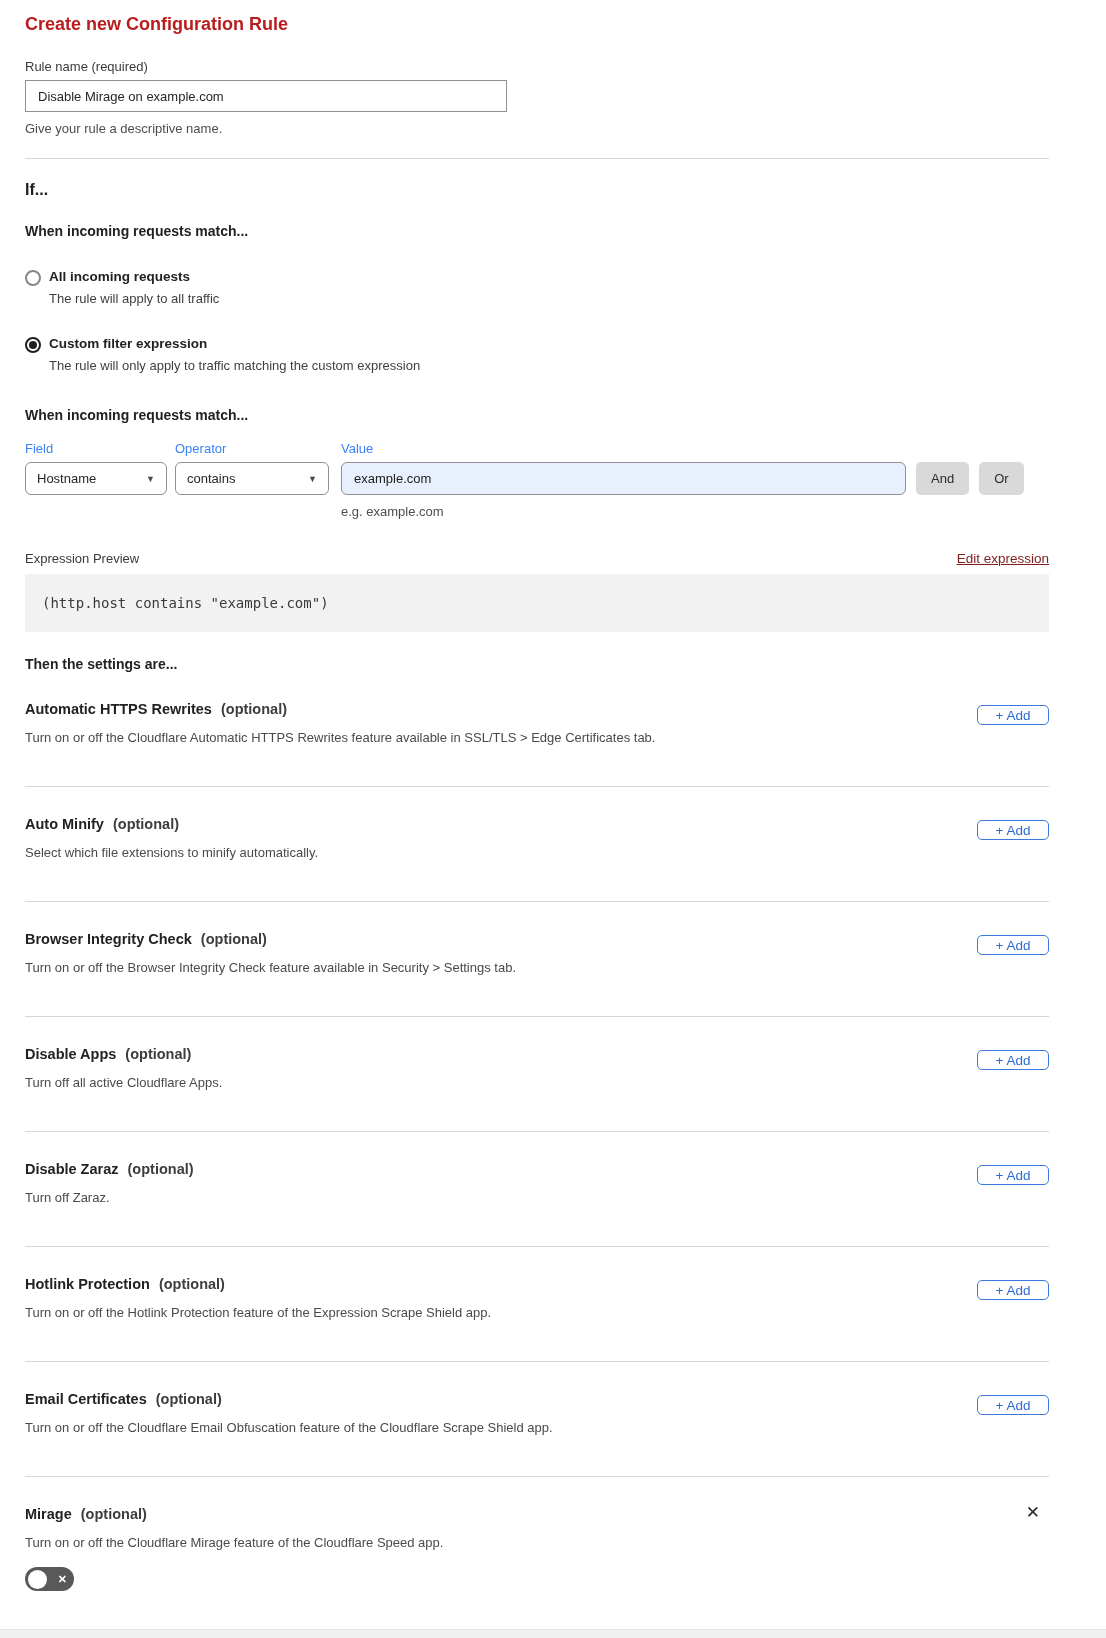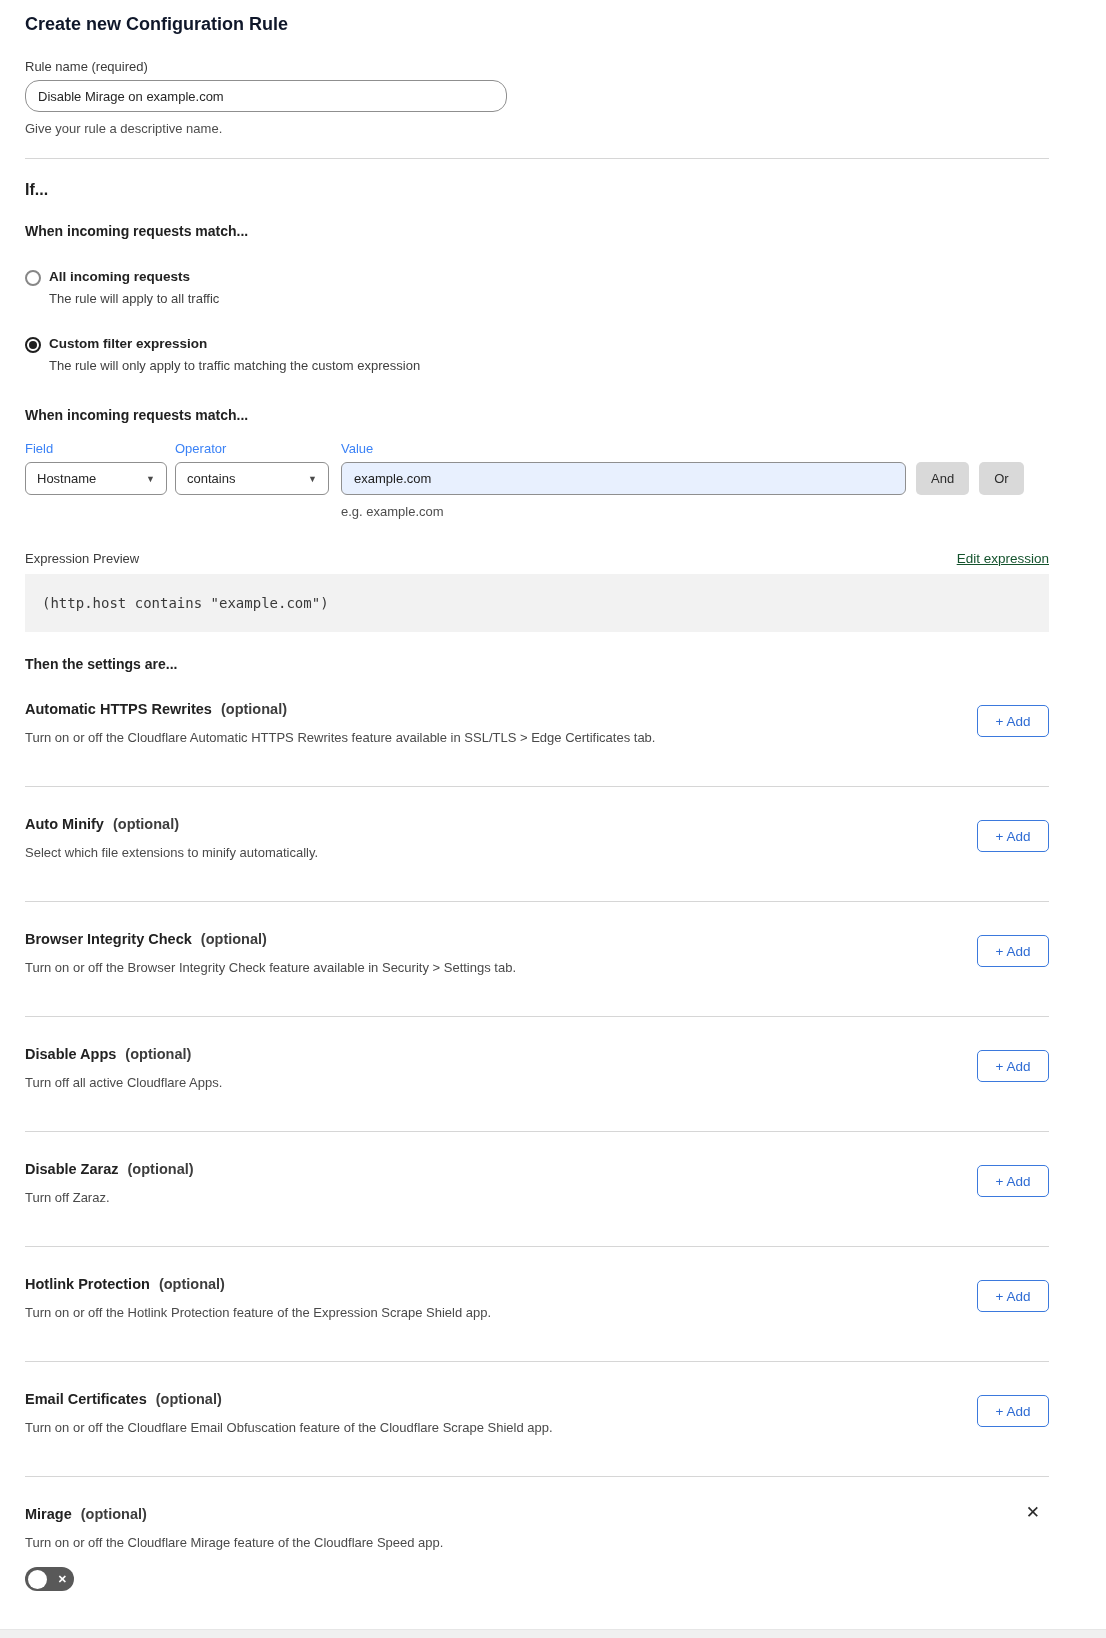--- a/index.html
+++ b/index.html
@@ -1,24 +1,24 @@
 <!DOCTYPE html>
 <html><head>
 <meta charset="utf-8">
 <style>
   * { box-sizing: border-box; }
   html,body { margin:0; padding:0; background:#ffffff; }
   body { font-family:"Liberation Sans", sans-serif; color:#2b2b2b; }
   .page { position:relative; width:1106px; height:1638px; background:#ffffff; overflow:hidden; }
   .content { padding:14px 57px 0 25px; }
 
-  .page-title { font-size:18px; font-weight:700; color:#0f172a; margin:0 0 24px 0; }
+  .page-title { font-size:18px; font-weight:700; color:#b91c1c; margin:0 0 24px 0; }
 
   .field-label { font-size:13px; color:#3a3a3a; margin-bottom:6px; }
-  .text-input { display:block; width:482px; height:32px; border:1px solid #8f8f8f; border-radius:14px;
+  .text-input { display:block; width:482px; height:32px; border:1px solid #8f8f8f; border-radius:0;
                 padding:0 12px; font-size:13px; color:#262626; font-family:inherit; background:#fff; }
   .helper { font-size:13px; color:#4d4d4d; margin-top:9px; }
 
   .divider { border:none; border-top:1px solid #d6d6d6; margin:22px 0 0 0; }
 
   .if-heading { font-size:16px; font-weight:700; color:#1f1f1f; margin:22px 0 0 0; }
   .match-heading { font-size:14px; font-weight:700; color:#222; margin:24px 0 0 0; }
   .match-heading.second { margin-top:34px; }
 
   .radio-option { display:flex; gap:8px; margin-top:30px; cursor:default; }
@@ -38,33 +38,33 @@
   .select.operator { width:154px; margin-right:12px; }
   .chevron { font-size:9px; color:#4a4a4a; margin-left:8px; }
   .value-input { width:565px; height:33px; background:#e8f0fe; border:1px solid #8f8f8f; border-radius:6px;
                  padding:0 12px; font-size:13px; color:#202020; font-family:inherit; }
   .andor-btn { height:33px; margin-left:10px; padding:0 15px; background:#d9d9d9; border:none; border-radius:5px;
                font-size:13px; color:#2b2b2b; font-family:inherit; cursor:pointer; }
   .value-helper { font-size:13px; color:#4d4d4d; margin-top:9px; margin-left:316px; }
 
   .preview-row { display:flex; justify-content:space-between; align-items:baseline; margin-top:32px; }
   .preview-label { font-size:13px; color:#3a3a3a; }
-  .edit-link { font-size:13.5px; color:#14532d; text-decoration:underline; cursor:pointer; }
+  .edit-link { font-size:13.5px; color:#7f1d1d; text-decoration:underline; cursor:pointer; }
   .code-block { margin-top:8px; height:58px; background:#f2f2f2; display:flex; align-items:center; padding:0 17px;
                 font-family:"DejaVu Sans Mono", monospace; font-size:14px; color:#3a3a3a; }
 
   .then-heading { font-size:14px; font-weight:700; color:#222; margin:24px 0 0 0; }
 
   .setting { position:relative; padding:29px 0 41px 0; border-bottom:1px solid #d6d6d6; }
   .setting.last { border-bottom:none; }
   .setting-title { font-size:14.5px; color:#222; }
   .setting-name { font-weight:700; }
   .setting-optional { font-weight:700; color:#3d3d3d; margin-left:5px; }
   .setting-desc { font-size:13px; color:#4a4a4a; margin-top:13px; max-width:900px; }
-  .add-btn { position:absolute; right:0; top:33px; width:72px; height:32px; background:#fff;
+  .add-btn { position:absolute; right:0; top:33px; width:72px; height:20px; background:#fff;
              border:1px solid #3b79dd; border-radius:5px; color:#2e6bd3; font-size:13.5px; font-family:inherit; cursor:pointer; }
   .close-x { position:absolute; right:9px; top:27px; font-size:17px; line-height:1; color:#2b2b2b; cursor:pointer; }
 
   .toggle { margin-top:17px; width:49px; height:24px; background:#595959; border-radius:12px; position:relative; cursor:pointer; }
   .toggle-knob { position:absolute; left:3px; top:2.5px; width:19px; height:19px; border-radius:50%; background:#fff; }
   .toggle-x { position:absolute; right:7px; top:50%; transform:translateY(-50%); color:#fff; font-size:11px; font-weight:700; }
 
   .footer-strip { position:absolute; left:0; right:0; bottom:0; height:9px; background:#f0f0f0; border-top:1px solid #e6e6e6; }
 </style>
 </head>

